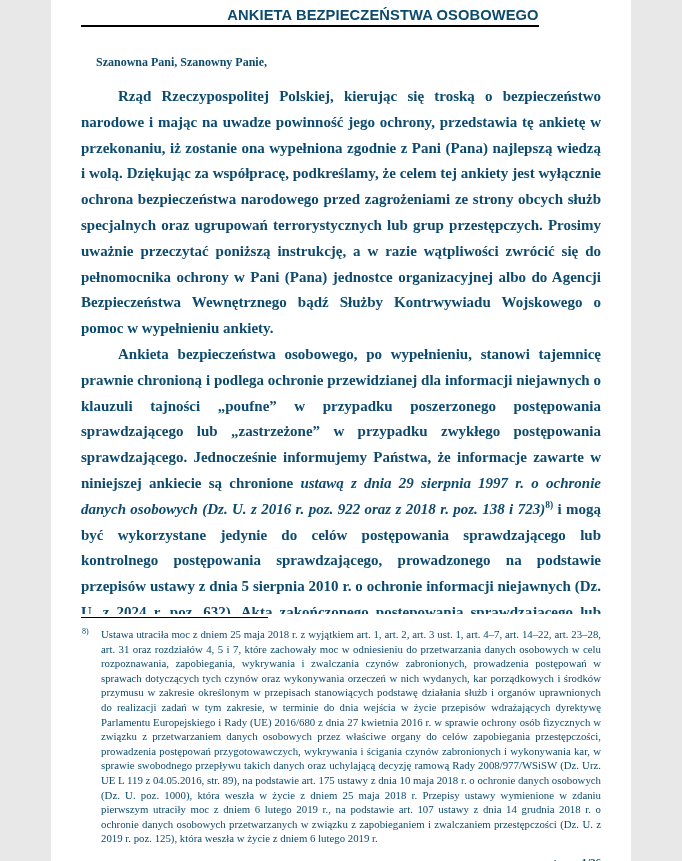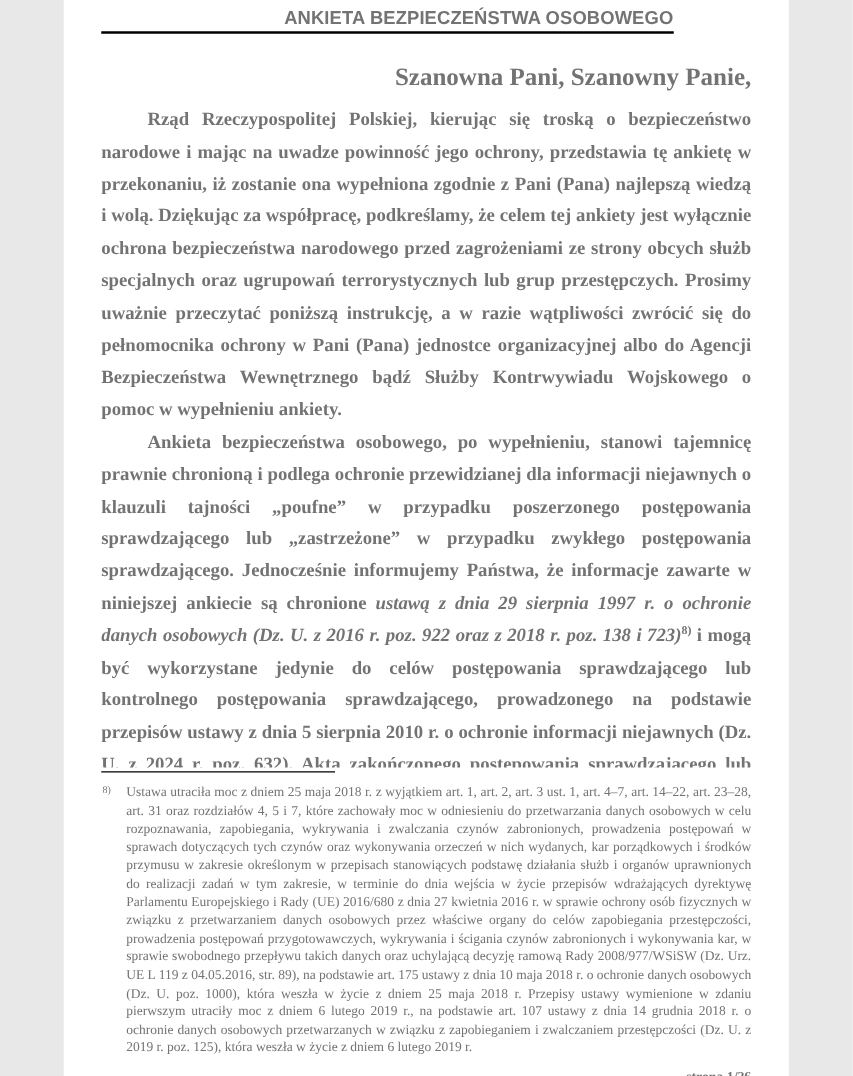--- a/index.html
+++ b/index.html
@@ -3,21 +3,21 @@
 <meta charset="utf-8">
 <style>
   * { margin: 0; padding: 0; box-sizing: border-box; }
   html, body { background: #e8e8e8; }
   .page {
     position: relative;
     width: 580px;
     height: 861px;
     margin: 0 auto;
     background: #ffffff;
-    color: #737373;
+    color: #0c4a6e;
     font-family: "Liberation Serif", "DejaVu Serif", serif;
     overflow: hidden;
   }
   .doc-header {
     margin: 6px 92px 0 30px;
     border-bottom: 2px solid #000000;
     text-align: right;
   }
   .doc-title {
     display: inline-block;
@@ -27,23 +27,22 @@
     line-height: 15px;
     letter-spacing: 0.1px;
     padding-bottom: 3px;
     transform: scaleX(0.98);
     transform-origin: right;
     white-space: nowrap;
   }
   .salutation {
     margin: 26px 30px 0 45px;
     font-weight: 700;
-    font-size: 20px;
+    font-size: 12px;
     line-height: 18px;
-    text-align: right;
   }
   .body-text {
     margin: 13px 30px 0 30px;
     height: 530px;
     overflow: hidden;
     font-size: 15px;
     line-height: 25.8px;
     text-align: justify;
     font-weight: bold;
   }

